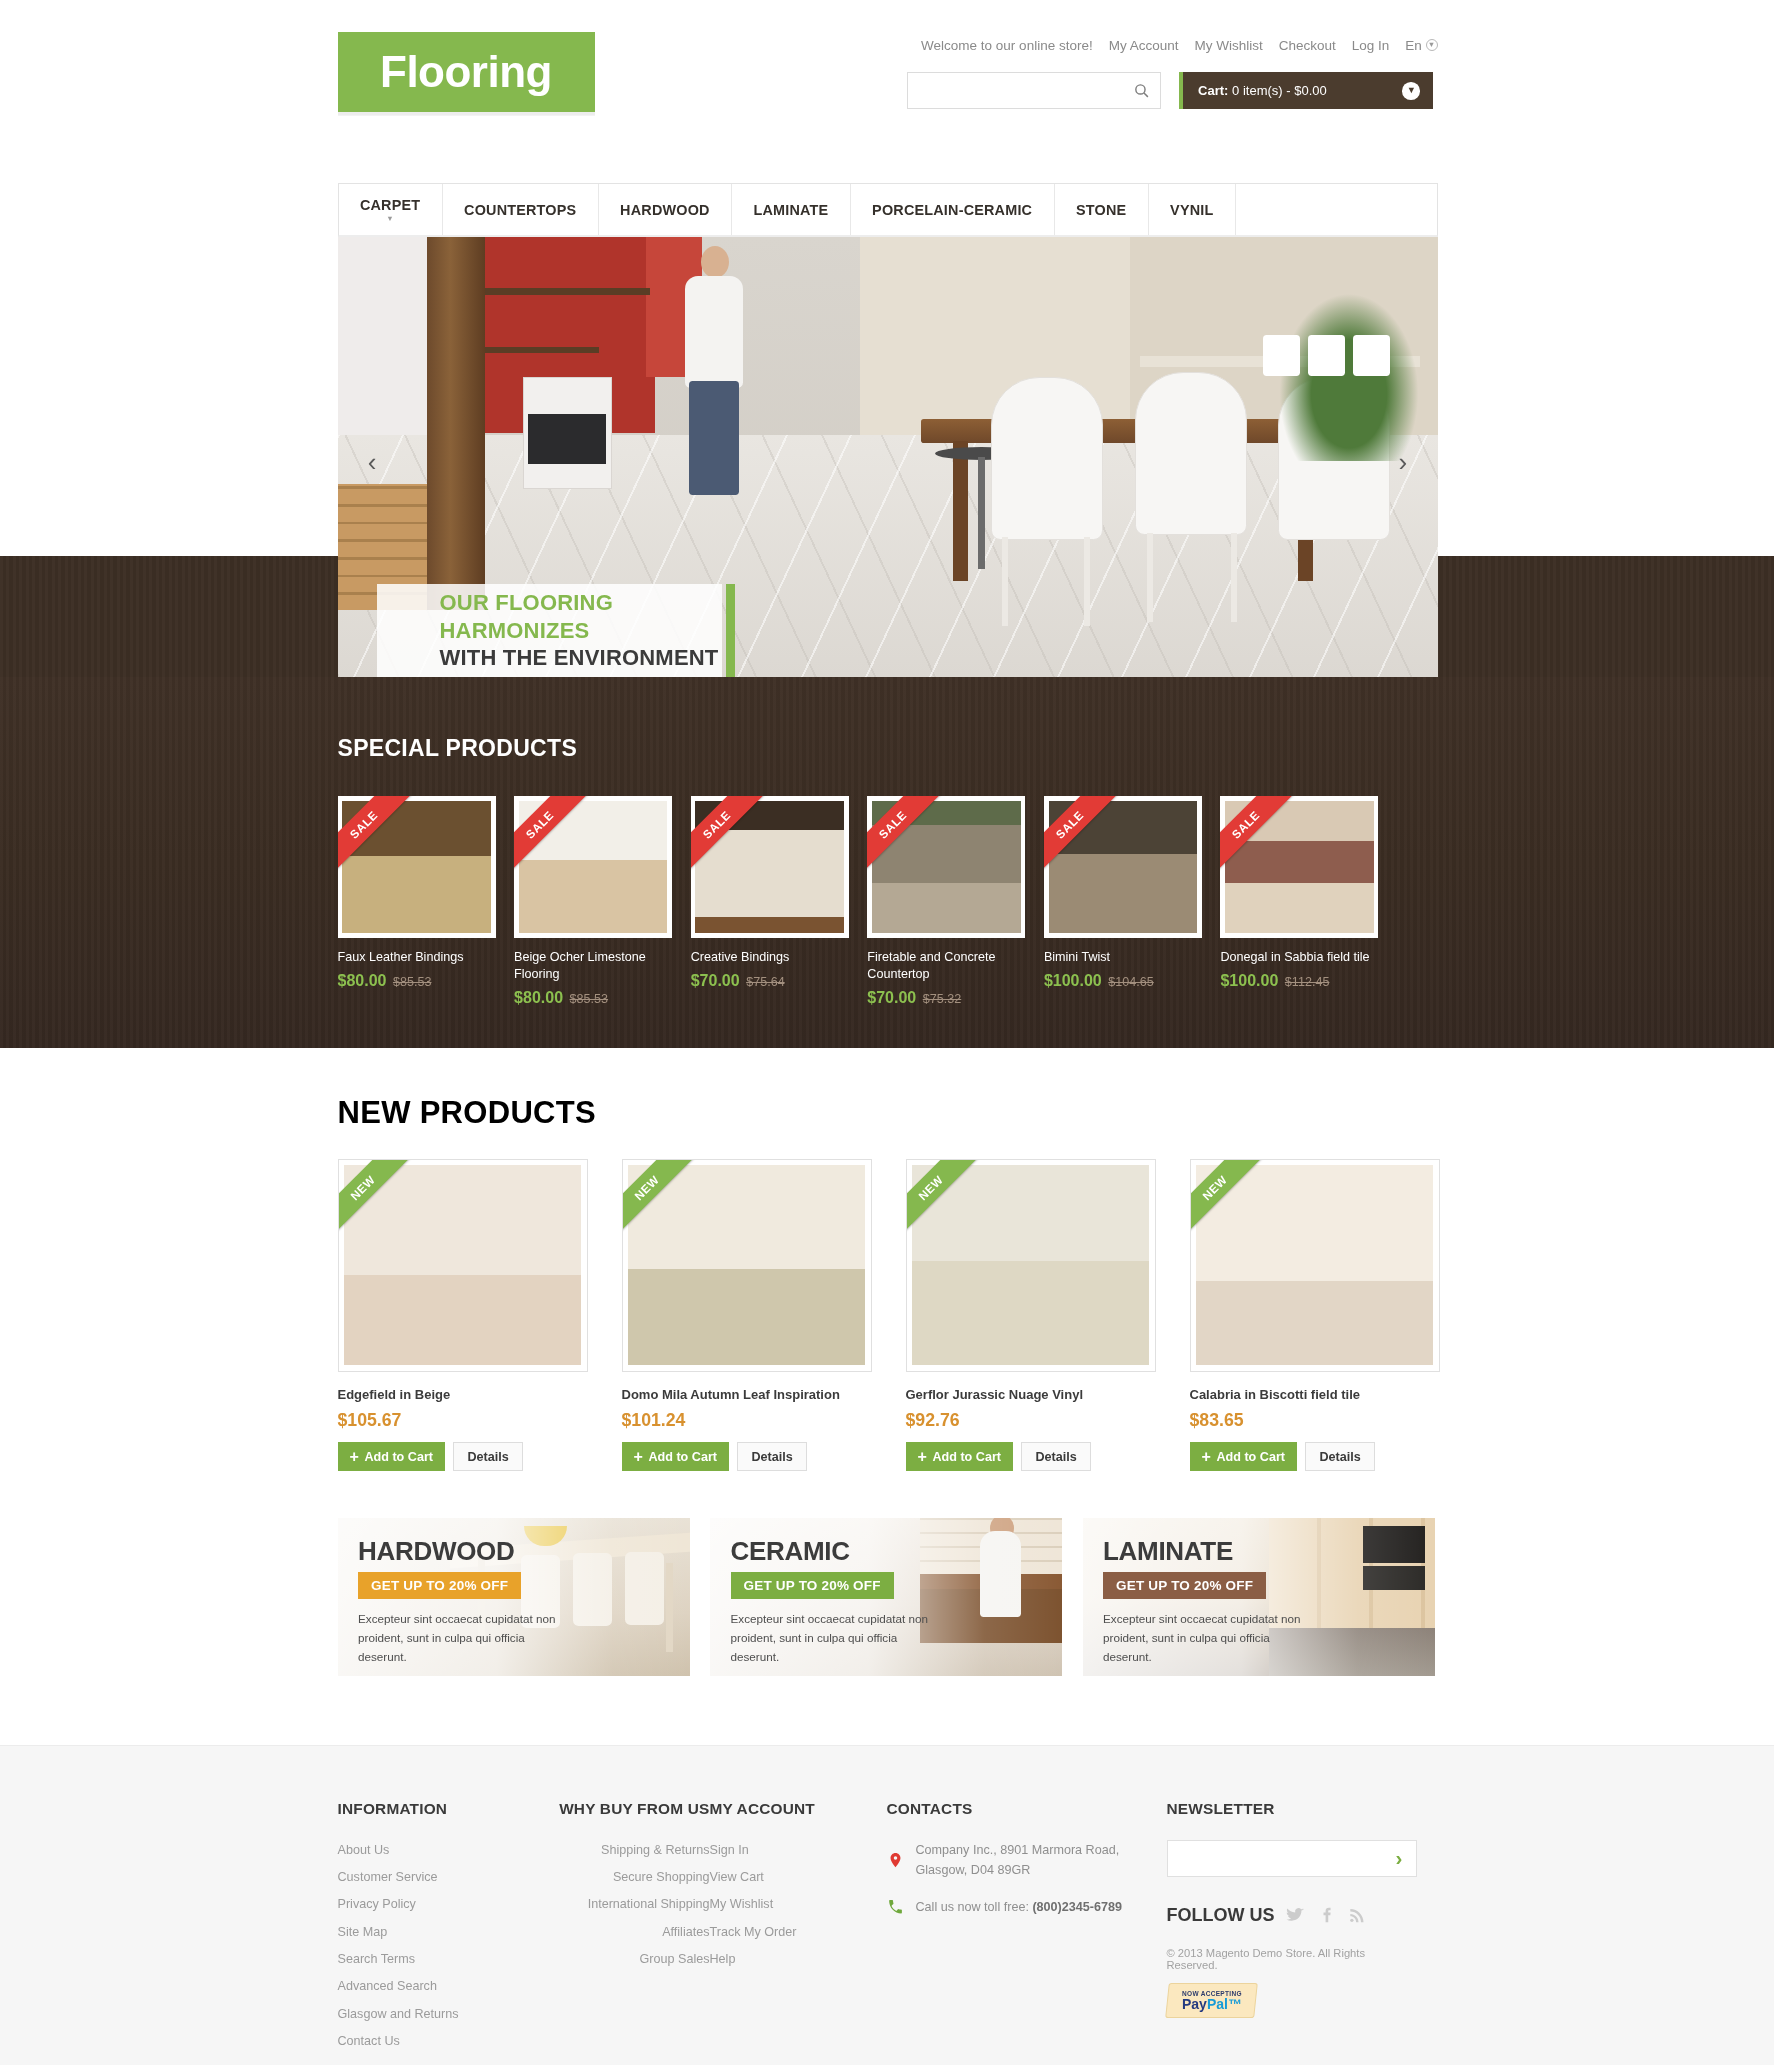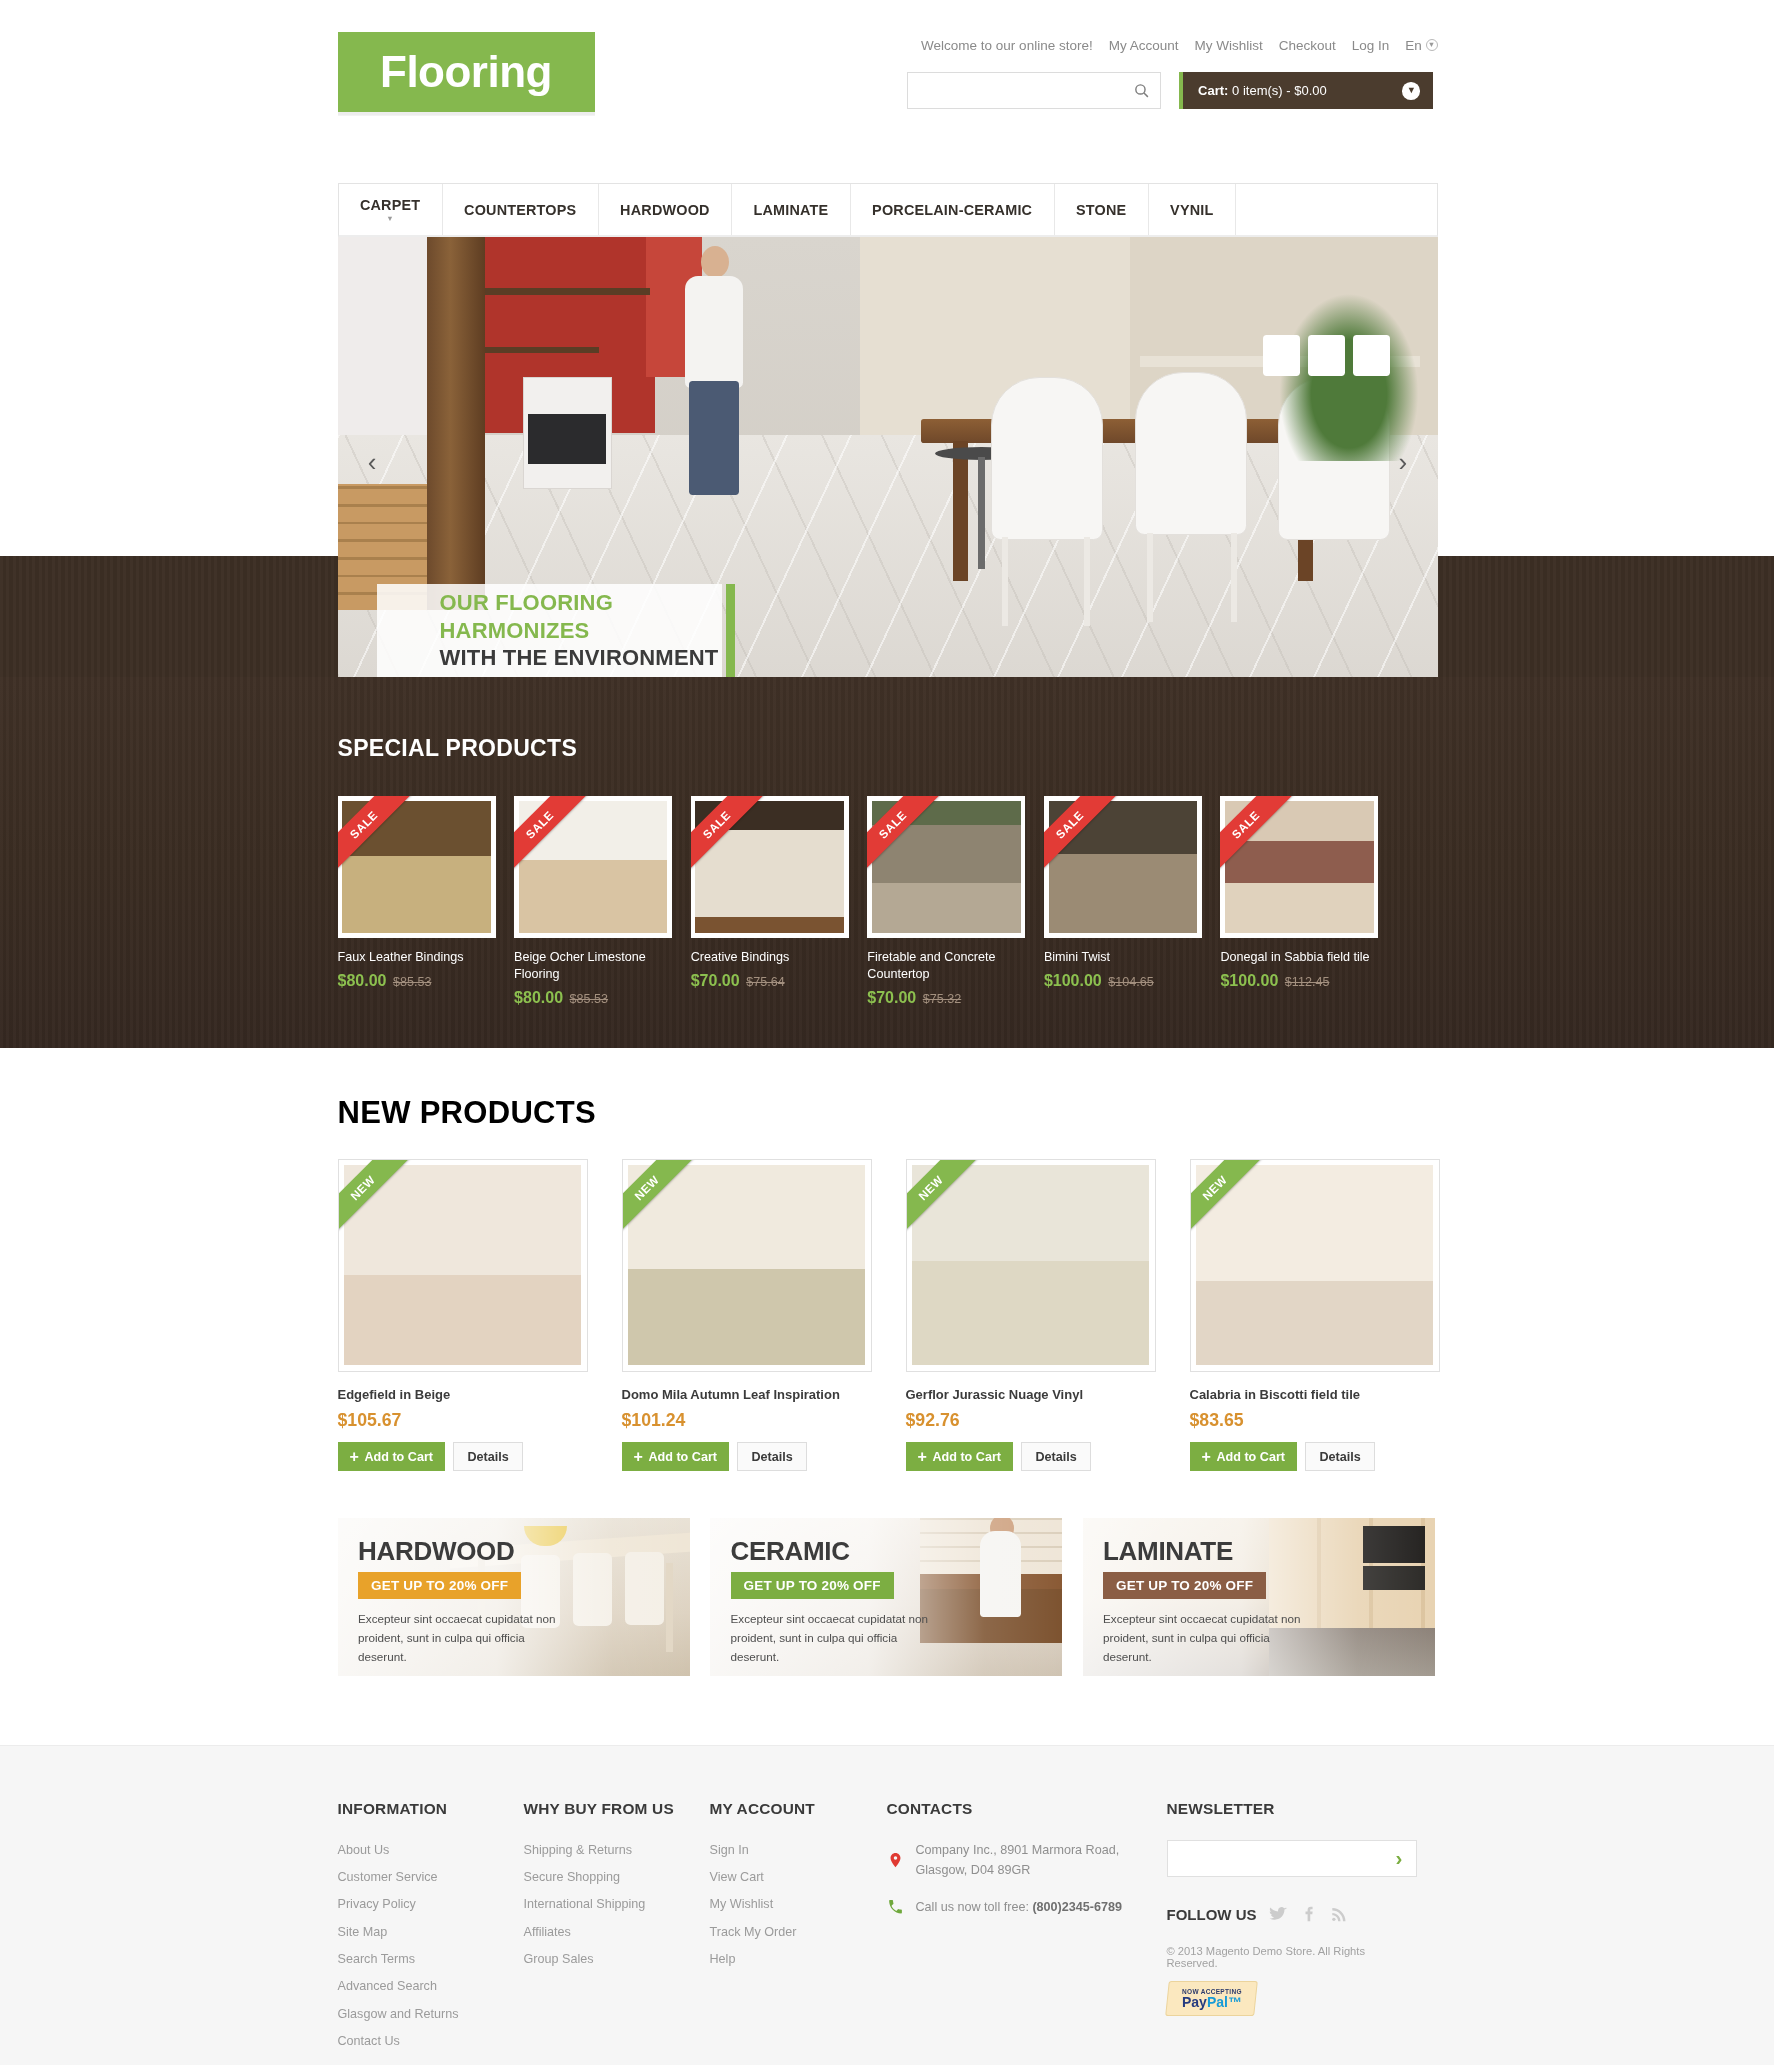--- a/index.html
+++ b/index.html
@@ -239,38 +239,38 @@
     background: repeating-linear-gradient(90deg,#e8d3b2 0 48px,#dcc49f 48px 52px); }
   .pa-lm-oven { position: absolute; left: 280px; top: 7.5px; width: 62px; height: 37px; background: #23211f; }
   .pa-lm-oven2 { position: absolute; left: 280px; top: 48px; width: 62px; height: 24px; background: #2b2926; }
   .pa-lm-floor { position: absolute; left: 186px; bottom: 0; right: 0; height: 48px; background: linear-gradient(180deg,#8d8279,#a29a90); }
 
   
   .footer { background: #f6f6f6; border-top: 0.9px solid #ececec; padding-top: 54px; padding-bottom: 37px; }
   .footer-cols { display: flex; }
   .fcol { }
   .fcol.information { width: 186px; }
-  .fcol.why { width: 186px; }
+  .fcol.why { width: 186px; text-align: right; }
   .fcol.account { width: 177px; }
   .fcol.contacts { width: 280px; }
   .fcol.newsletter { width: 252px; }
   .fcol-title { font-size: 15.4px; font-weight: bold; color: #3a3a3a; letter-spacing: 0.2px; margin-bottom: 21.4px; }
   .fcol ul { list-style: none; }
   .fcol li { margin-bottom: 10.3px; }
   .fcol a { font-size: 12.6px; color: #9b9b9b; text-decoration: none; }
   .contact-row { display: flex; gap: 12px; margin-bottom: 17px; }
   .contact-text { font-size: 12.6px; color: #8f8f8f; line-height: 1.6; }
   .contact-text b { color: #6f6f6f; }
   .pin-icon { width: 17px; flex: 0 0 17px; color: #e03a32; }
   .phone-icon { width: 17px; flex: 0 0 17px; color: #6fa83c; }
   .nl-field { display: flex; align-items: center; width: 250px; height: 37px; background: #fff; border: 0.9px solid #e0e0e0; padding: 0 11.2px; }
   .nl-input { flex: 1; border: none; outline: none; background: transparent; font-size: 12.6px; font-family: "Liberation Sans", sans-serif; color: #555; }
   .nl-submit { background: none; border: none; cursor: pointer; color: #7cae42; font-size: 20.5px; line-height: 1; font-weight: bold; padding: 0 1.9px; }
   .follow-row { display: flex; align-items: center; gap: 12px; margin-top: 28px; }
-  .follow-label { font-size: 15px; font-weight: bold; color: #3a3a3a; }
+  .follow-label { font-size: 18px; font-weight: bold; color: #3a3a3a; }
   .social-icon { width: 18.6px; height: 18.6px; color: #cccccc; cursor: pointer; }
   .copyright { margin-top: 21.4px; font-size: 11.2px; color: #a2a2a2; }
   .paypal {
     margin-top: 12px; width: 89px; height: 35px; background: #fbe8bf;
     border: 0.9px solid #ecd49c; border-radius: 2.8px; transform: skewX(-6deg);
     display: flex; flex-direction: column; align-items: center; justify-content: center;
   }
   .paypal-inner { transform: skewX(6deg); text-align: center; }
   .pp-now { font-size: 6.5px; font-weight: bold; color: #2b3a6b; letter-spacing: 0.3px; }
   .pp-main { font-size: 14px; font-weight: bold; line-height: 1.05; }

